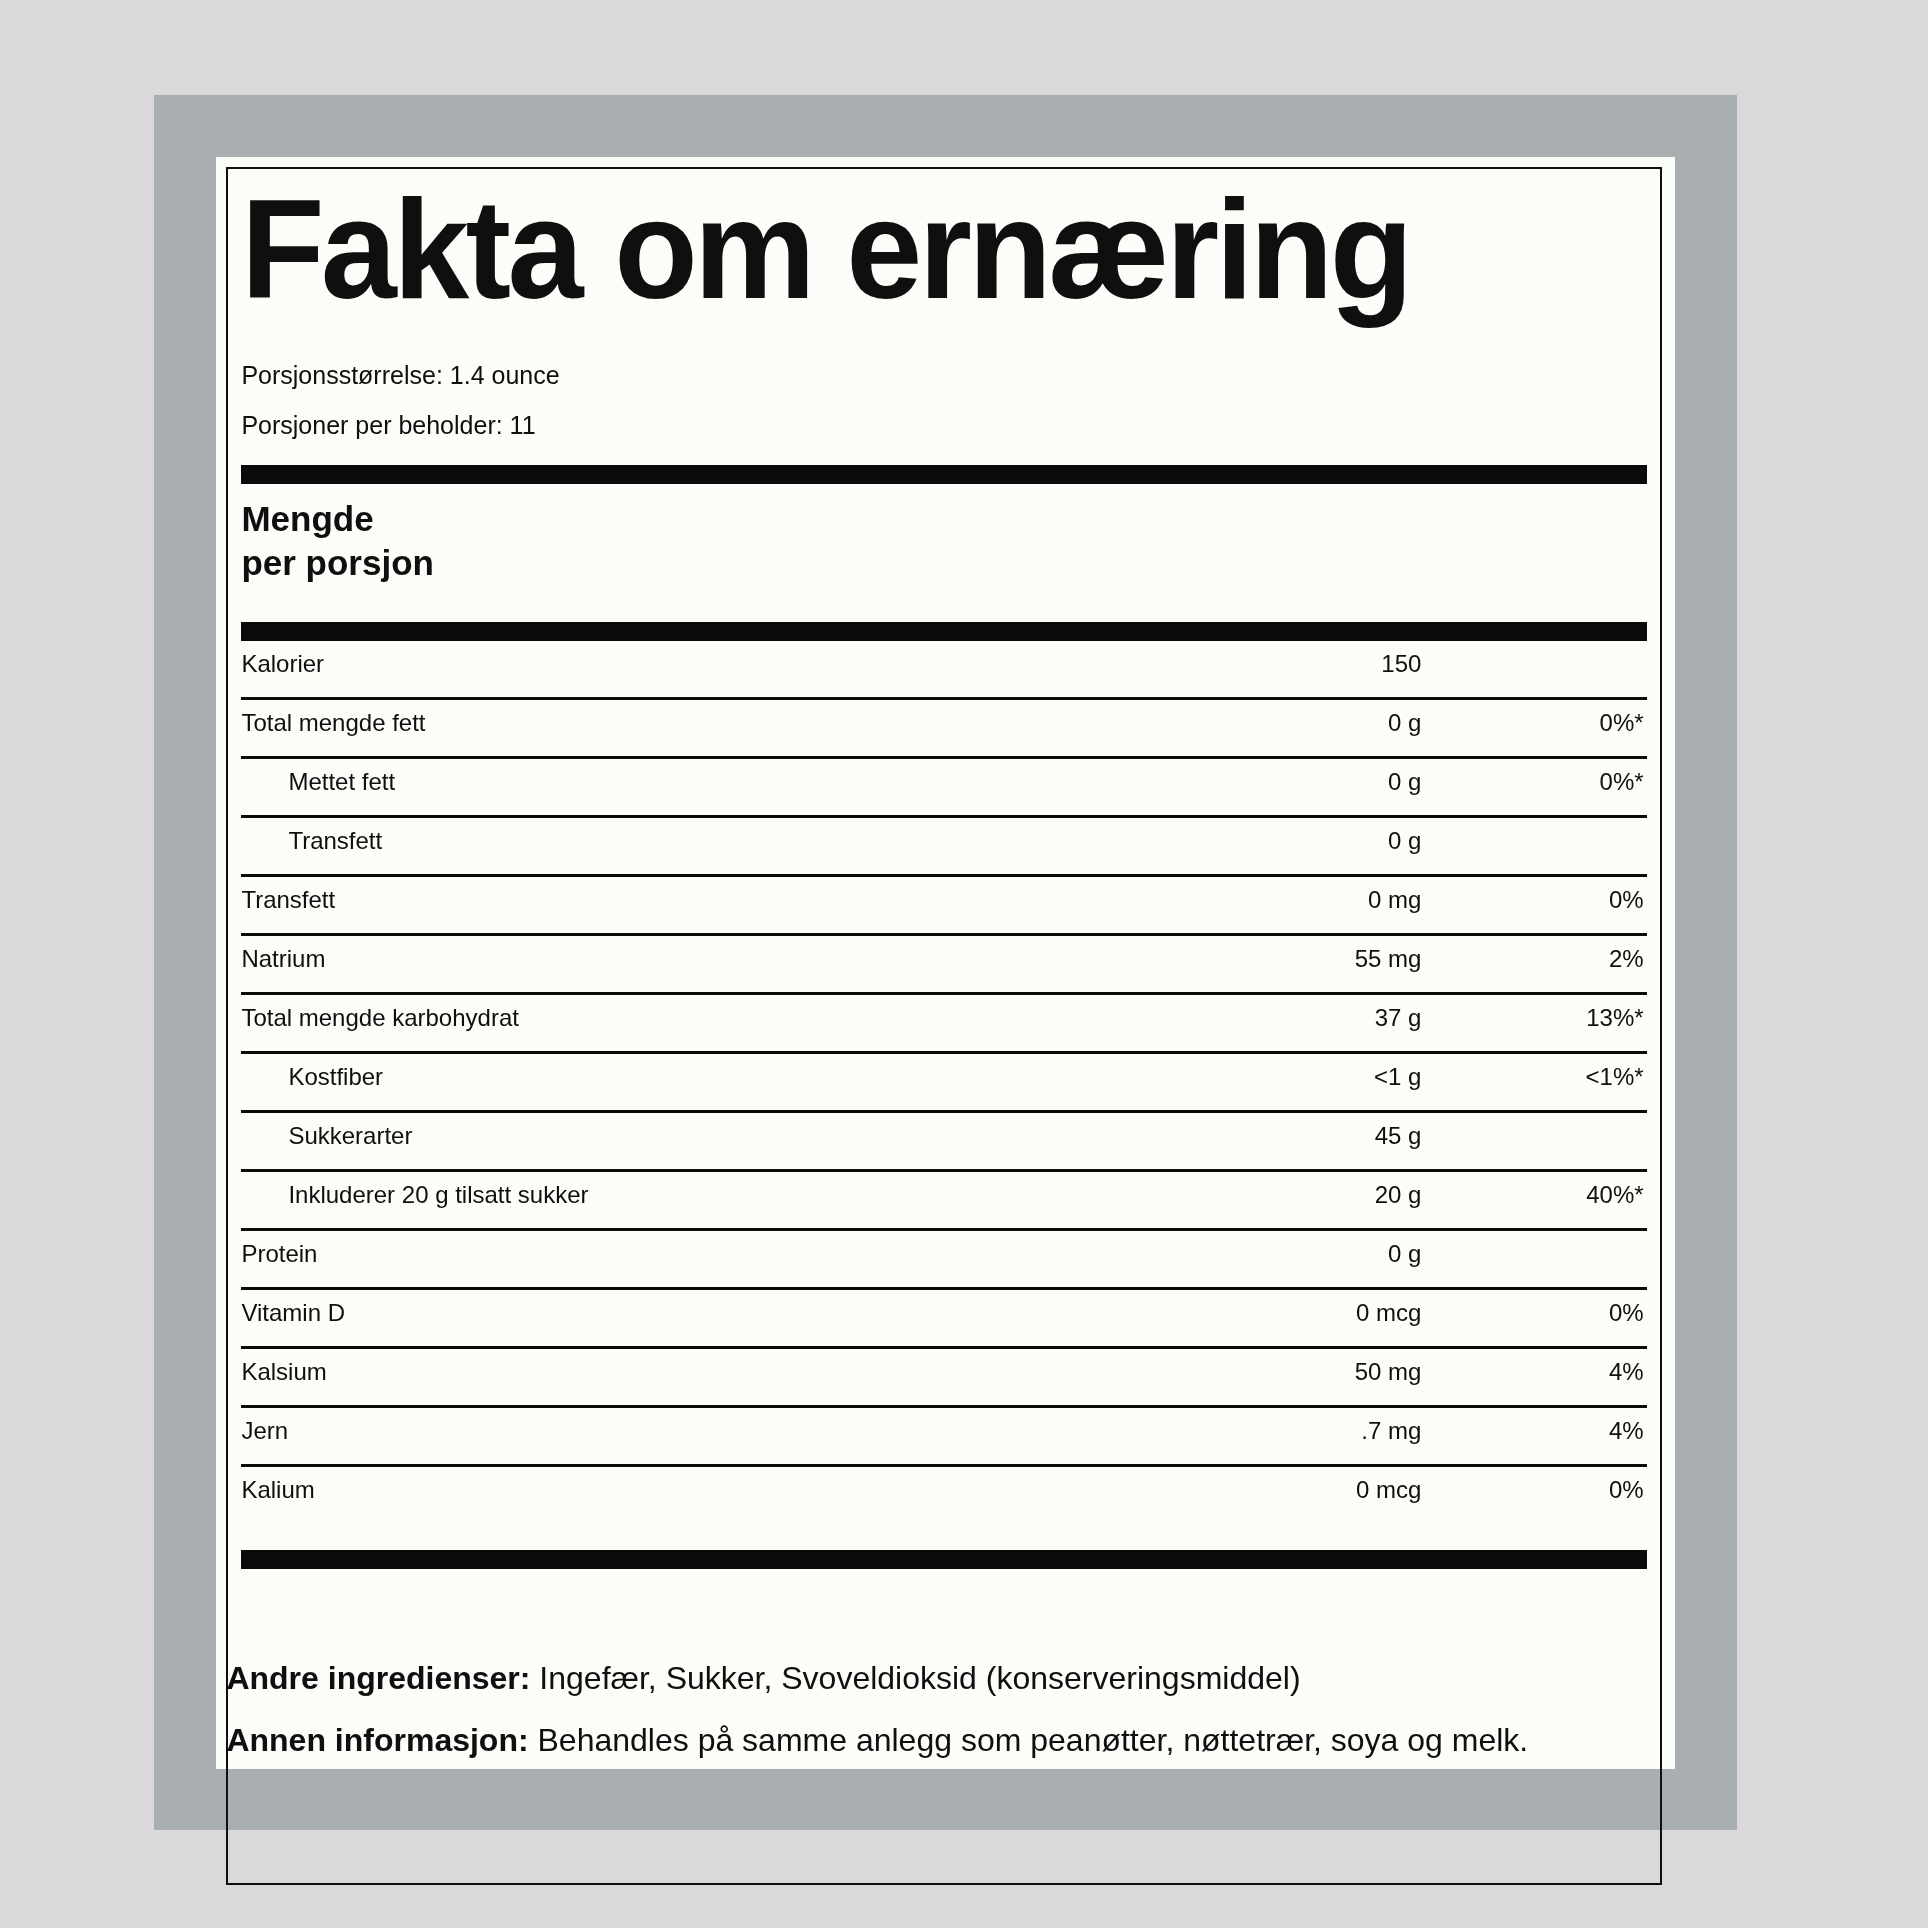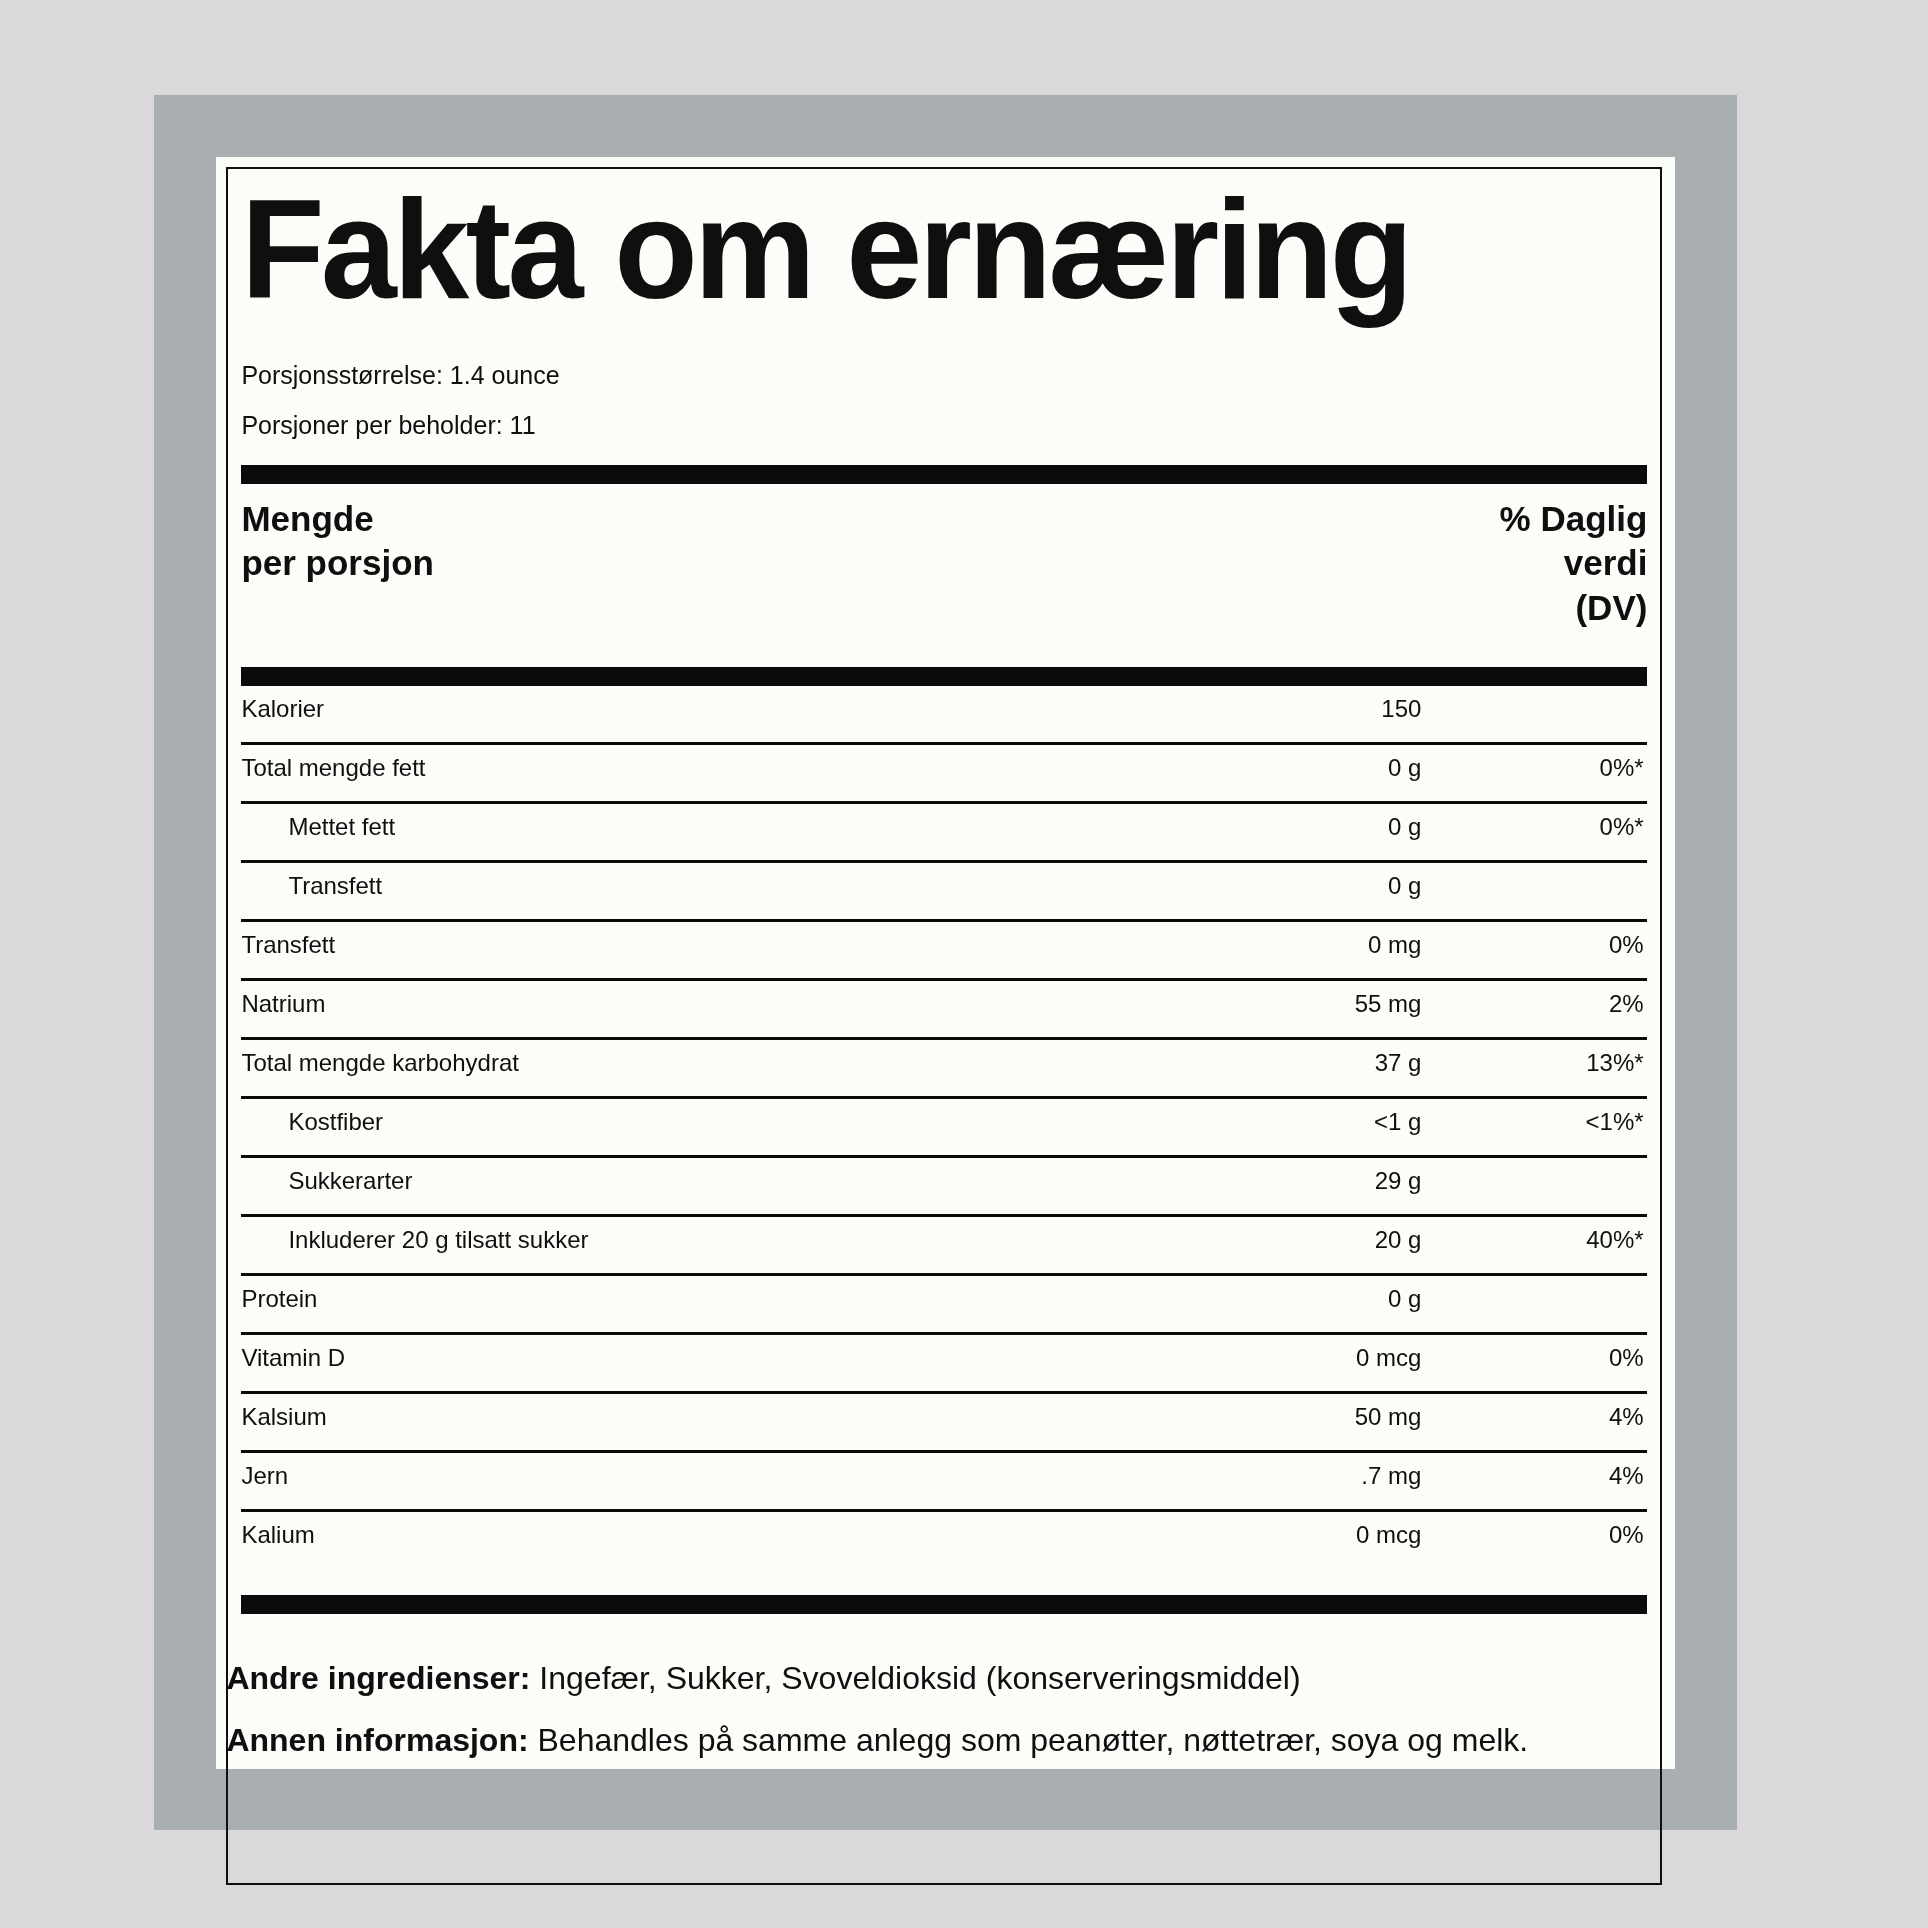--- a/index.html
+++ b/index.html
@@ -96,25 +96,20 @@
         <div class="serving">Porsjonsstørrelse: 1.4 ounce</div>
         <div class="serving">Porsjoner per beholder: 11</div>
 
         <div class="bar"></div>
 
         <div class="head">
           <div class="head-left">
             <div>Mengde</div>
             <div>per porsjon</div>
           </div>
-          <div class="head-right">
-            <div>% Daglig</div>
-            <div>verdi</div>
-            <div>(DV)</div>
-          </div>
         </div>
 
         <div class="bar"></div>
 
         <div class="rows">
             <div class="row">
     <div class="c-name">Kalorier</div>
     <div class="c-amt">150</div>
     <div class="c-dv"></div>
   </div>
@@ -148,21 +143,21 @@
     <div class="c-amt">37 g</div>
     <div class="c-dv">13%*</div>
   </div>
             <div class="row indent">
     <div class="c-name">Kostfiber</div>
     <div class="c-amt">&lt;1 g</div>
     <div class="c-dv">&lt;1%*</div>
   </div>
             <div class="row indent">
     <div class="c-name">Sukkerarter</div>
-    <div class="c-amt">29 g</div>
+    <div class="c-amt">45 g</div>
     <div class="c-dv"></div>
   </div>
             <div class="row indent">
     <div class="c-name">Inkluderer 20 g tilsatt sukker</div>
     <div class="c-amt">20 g</div>
     <div class="c-dv">40%*</div>
   </div>
             <div class="row">
     <div class="c-name">Protein</div>
     <div class="c-amt">0 g</div>

